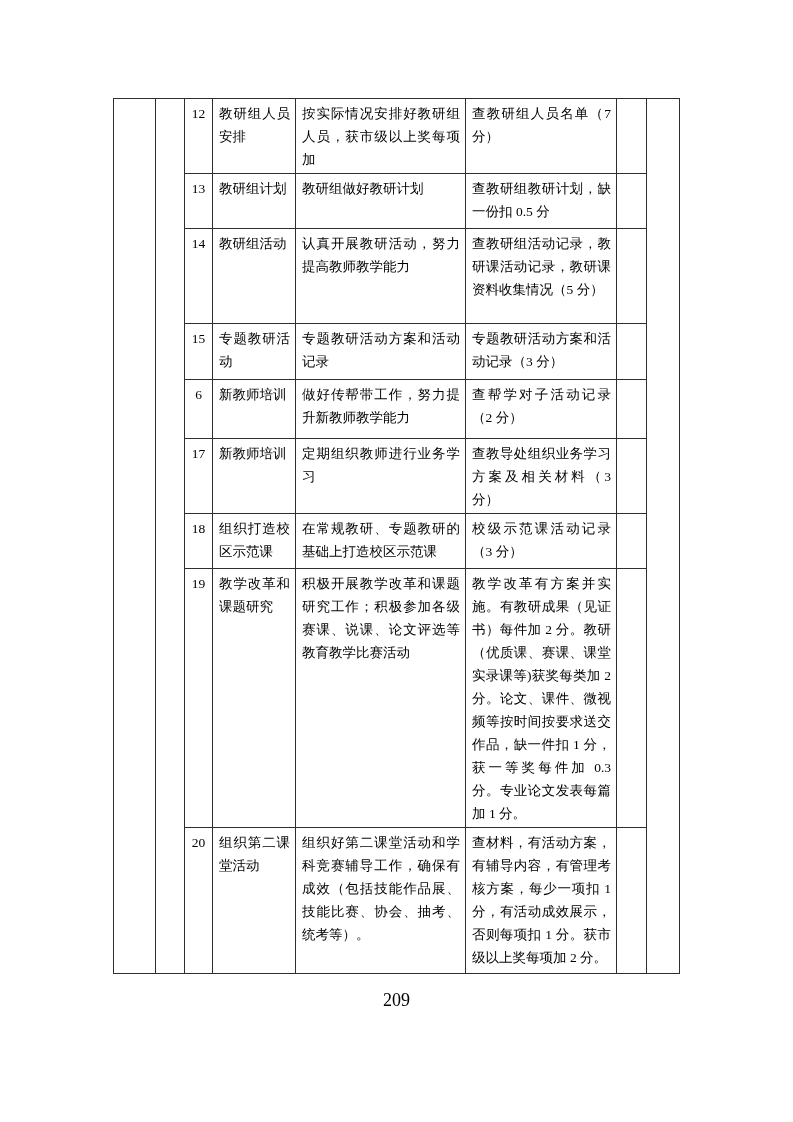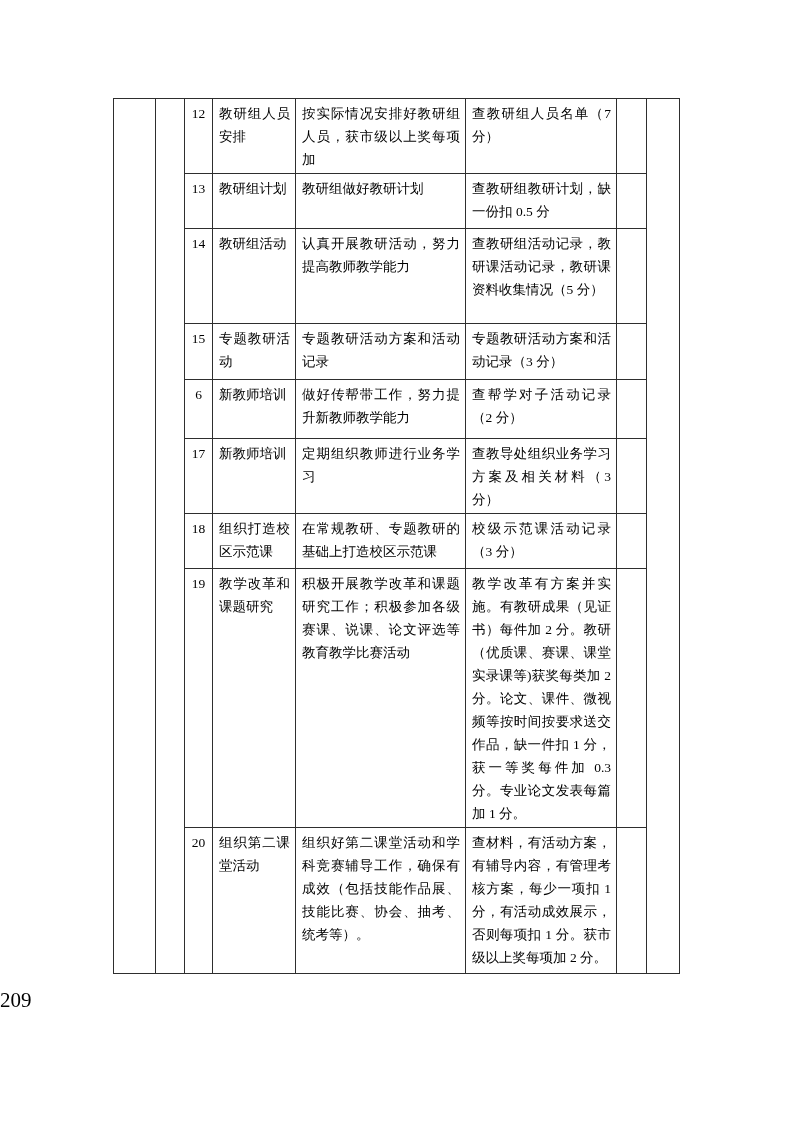--- a/index.html
+++ b/index.html
@@ -41,22 +41,22 @@
     padding-right: 1px;
   }
   table.eval td.blank {
     padding: 0;
   }
   .page-number {
     position: absolute;
     left: 0;
     right: 0;
     top: 988px;
-    text-align: left;
-    font-size: 21px;
+    text-align: center;
+    font-size: 18px;
     line-height: 24px;
     color: #000000;
   }
 </style>
 </head>
 <body>
 
 <div class="page">
 
   <table class="eval">

